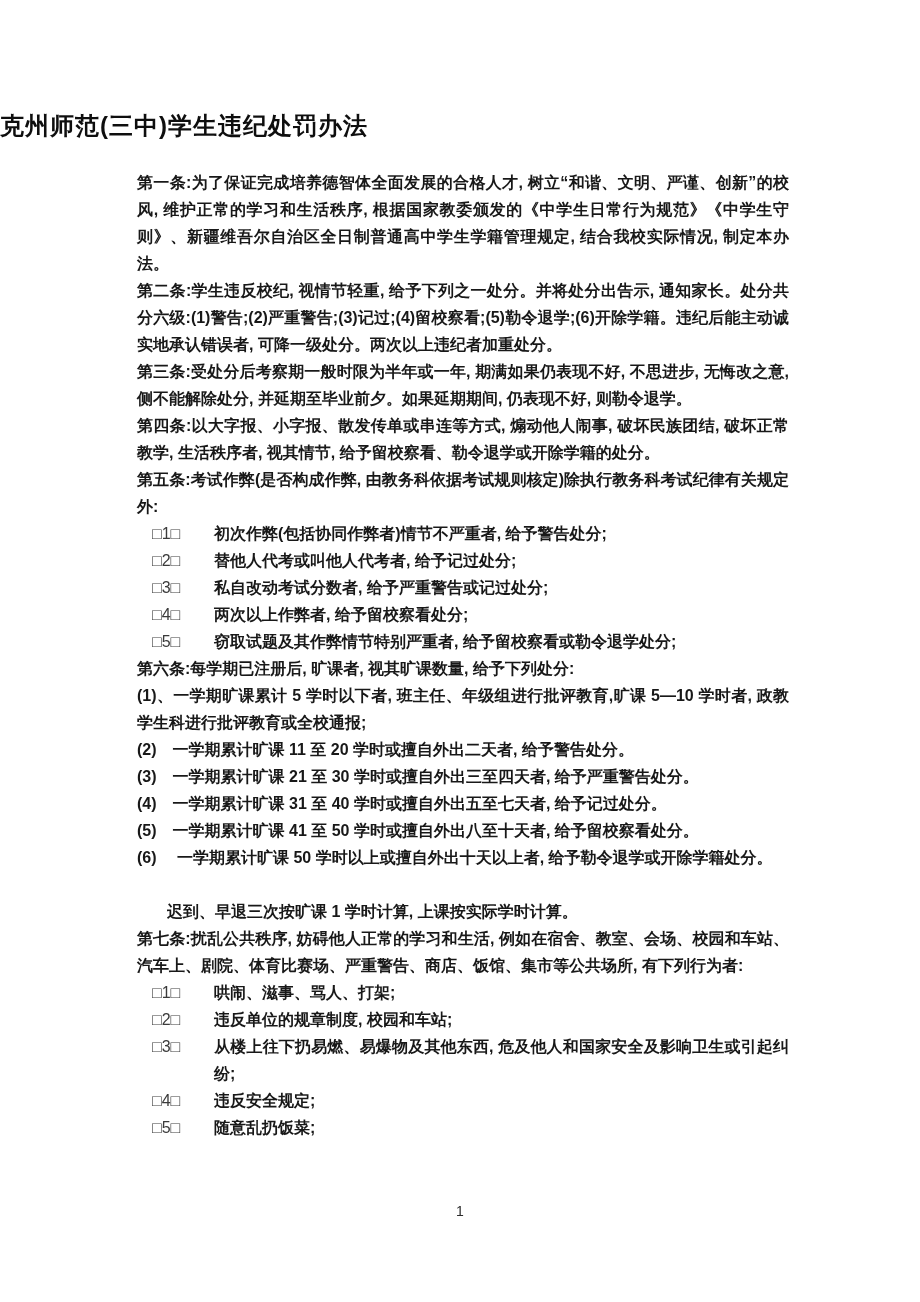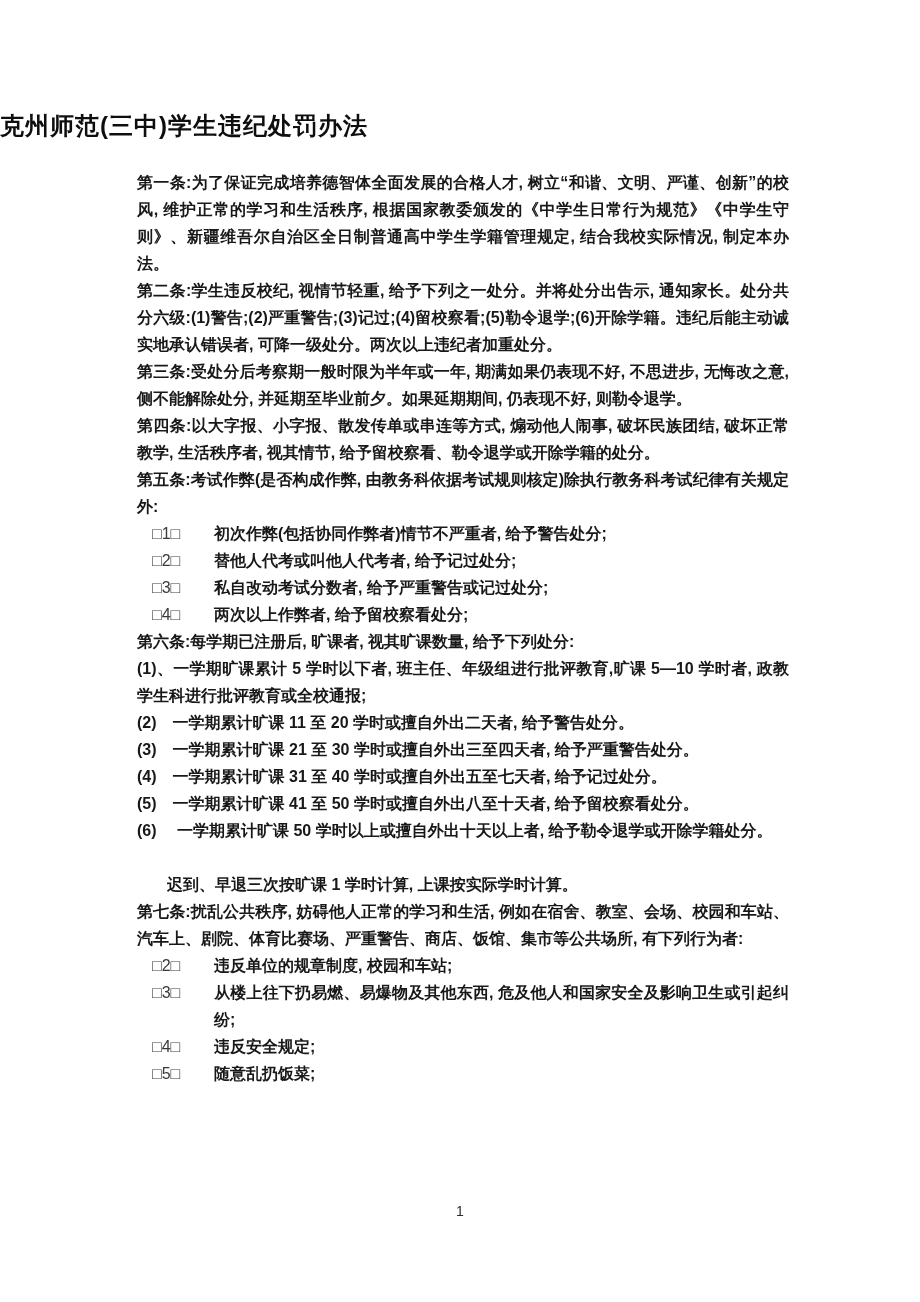--- a/index.html
+++ b/index.html
@@ -70,30 +70,32 @@
   <div class="doc-body">
       <div class="block article"><span class="label">第一条:</span><span>为了保证完成培养德智体全面发展的合格人才, 树立“和谐、文明、严谨、创新”的校风, 维护正常的学习和生活秩序, 根据国家教委颁发的《中学生日常行为规范》《中学生守则》、新疆维吾尔自治区全日制普通高中学生学籍管理规定, 结合我校实际情况, 制定本办法。</span></div>
       <div class="block article"><span class="label">第二条:</span><span>学生违反校纪, 视情节轻重, 给予下列之一处分。并将处分出告示, 通知家长。处分共分六级:(1)警告;(2)严重警告;(3)记过;(4)留校察看;(5)勒令退学;(6)开除学籍。违纪后能主动诚实地承认错误者, 可降一级处分。两次以上违纪者加重处分。</span></div>
       <div class="block article"><span class="label">第三条:</span><span>受处分后考察期一般时限为半年或一年, 期满如果仍表现不好, 不思进步, 无悔改之意, 侧不能解除处分, 并延期至毕业前夕。如果延期期间, 仍表现不好, 则勒令退学。</span></div>
       <div class="block article"><span class="label">第四条:</span><span>以大字报、小字报、散发传单或串连等方式, 煽动他人闹事, 破坏民族团结, 破坏正常教学, 生活秩序者, 视其情节, 给予留校察看、勒令退学或开除学籍的处分。</span></div>
       <div class="block article"><span class="label">第五条:</span><span>考试作弊(是否构成作弊, 由教务科依据考试规则核定)除执行教务科考试纪律有关规定外:</span></div>
       <div class="block item"><span class="marker">□1□</span><span>初次作弊(包括协同作弊者)情节不严重者, 给予警告处分;</span></div>
       <div class="block item"><span class="marker">□2□</span><span>替他人代考或叫他人代考者, 给予记过处分;</span></div>
       <div class="block item"><span class="marker">□3□</span><span>私自改动考试分数者, 给予严重警告或记过处分;</span></div>
       <div class="block item"><span class="marker">□4□</span><span>两次以上作弊者, 给予留校察看处分;</span></div>
+      <div class="block item"><span class="marker">□5□</span><span>窃取试题及其作弊情节特别严重者, 给予留校察看或勒令退学处分;</span></div>
       <div class="block article"><span class="label">第六条:</span><span>每学期已注册后, 旷课者, 视其旷课数量, 给予下列处分:</span></div>
       <div class="block para"><span>(1)、一学期旷课累计 5 学时以下者, 班主任、年级组进行批评教育,旷课 5—10 学时者, 政教学生科进行批评教育或全校通报;</span></div>
       <div class="block para"><span>(2)　一学期累计旷课 11 至 20 学时或擅自外出二天者, 给予警告处分。</span></div>
       <div class="block para"><span>(3)　一学期累计旷课 21 至 30 学时或擅自外出三至四天者, 给予严重警告处分。</span></div>
       <div class="block para"><span>(4)　一学期累计旷课 31 至 40 学时或擅自外出五至七天者, 给予记过处分。</span></div>
       <div class="block para"><span>(5)　一学期累计旷课 41 至 50 学时或擅自外出八至十天者, 给予留校察看处分。</span></div>
       <div class="block para"><span>(6)　 一学期累计旷课 50 学时以上或擅自外出十天以上者, 给予勒令退学或开除学籍处分。</span></div>
       <div class="block spacer"></div>
       <div class="block indent"><span>迟到、早退三次按旷课 1 学时计算, 上课按实际学时计算。</span></div>
       <div class="block article"><span class="label">第七条:</span><span>扰乱公共秩序, 妨碍他人正常的学习和生活, 例如在宿舍、教室、会场、校园和车站、汽车上、剧院、体育比赛场、严重警告、商店、饭馆、集市等公共场所, 有下列行为者:</span></div>
+      <div class="block item"><span class="marker">□1□</span><span>哄闹、滋事、骂人、打架;</span></div>
       <div class="block item"><span class="marker">□2□</span><span>违反单位的规章制度, 校园和车站;</span></div>
       <div class="block item"><span class="marker">□3□</span><span>从楼上往下扔易燃、易爆物及其他东西, 危及他人和国家安全及影响卫生或引起纠纷;</span></div>
       <div class="block item"><span class="marker">□4□</span><span>违反安全规定;</span></div>
       <div class="block item"><span class="marker">□5□</span><span>随意乱扔饭菜;</span></div>
     </div>
 
   <div class="page-number">1</div>
 </div>
 
 </body></html>

